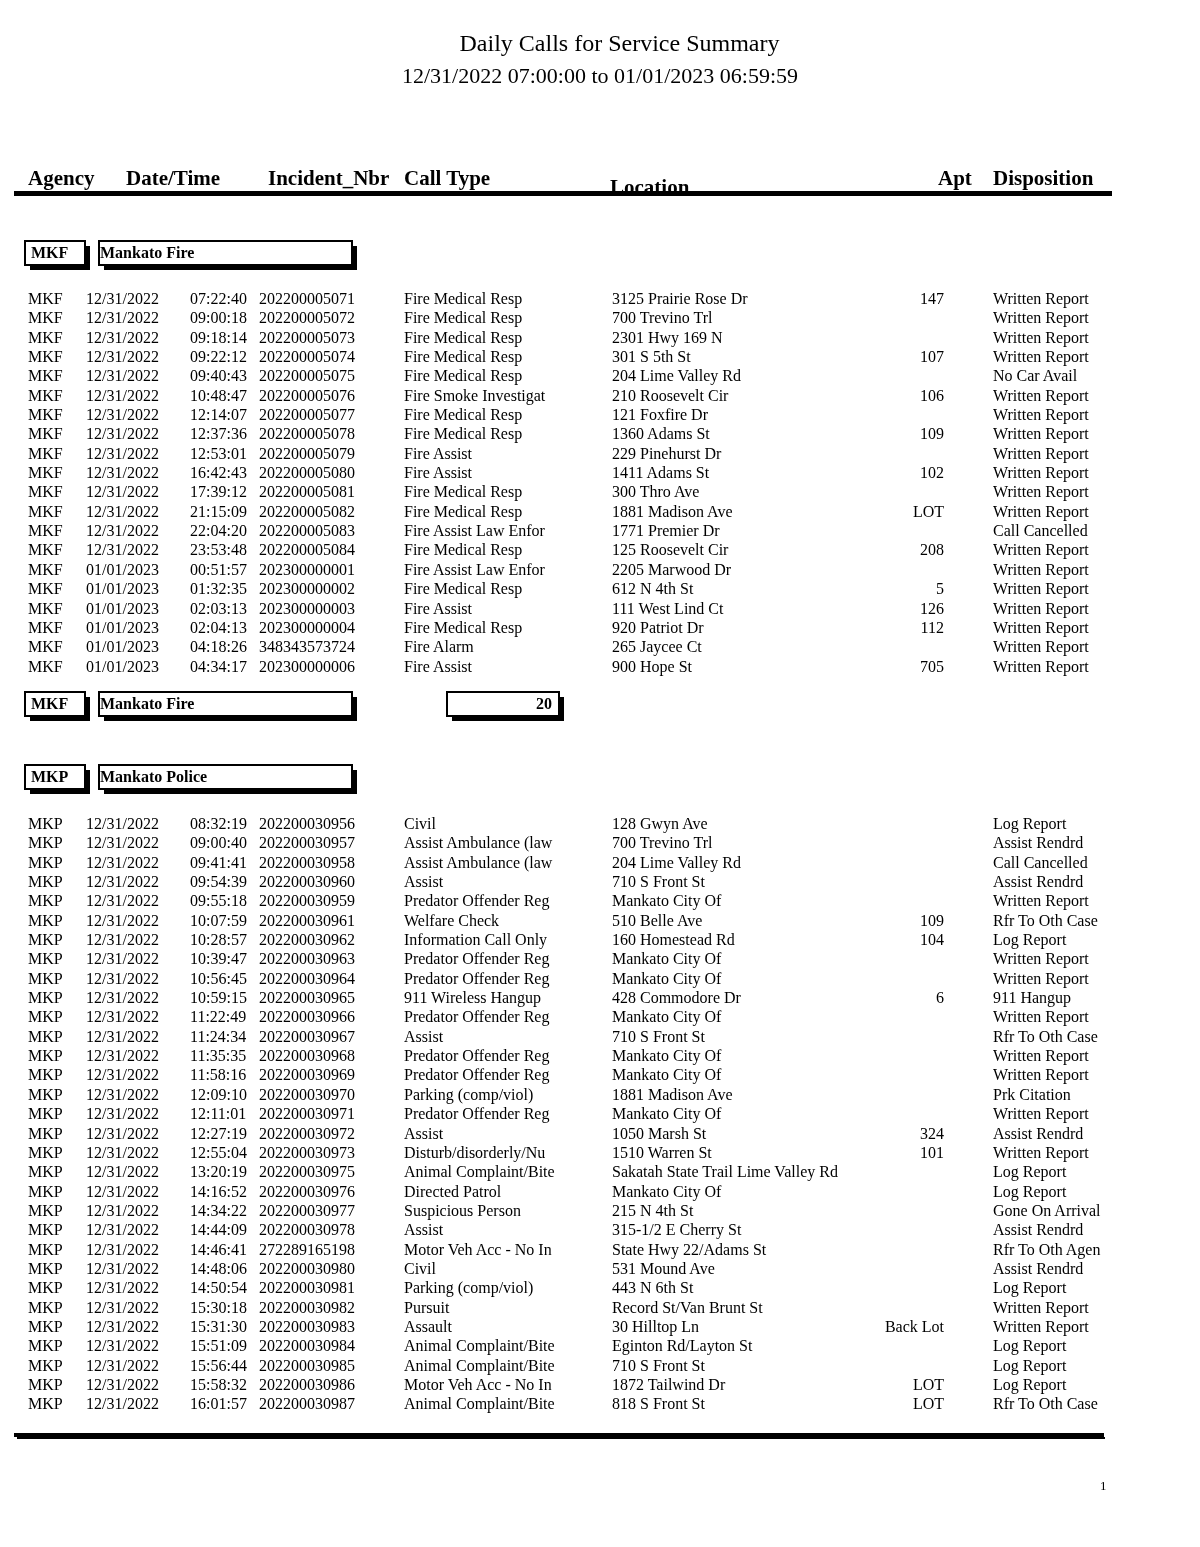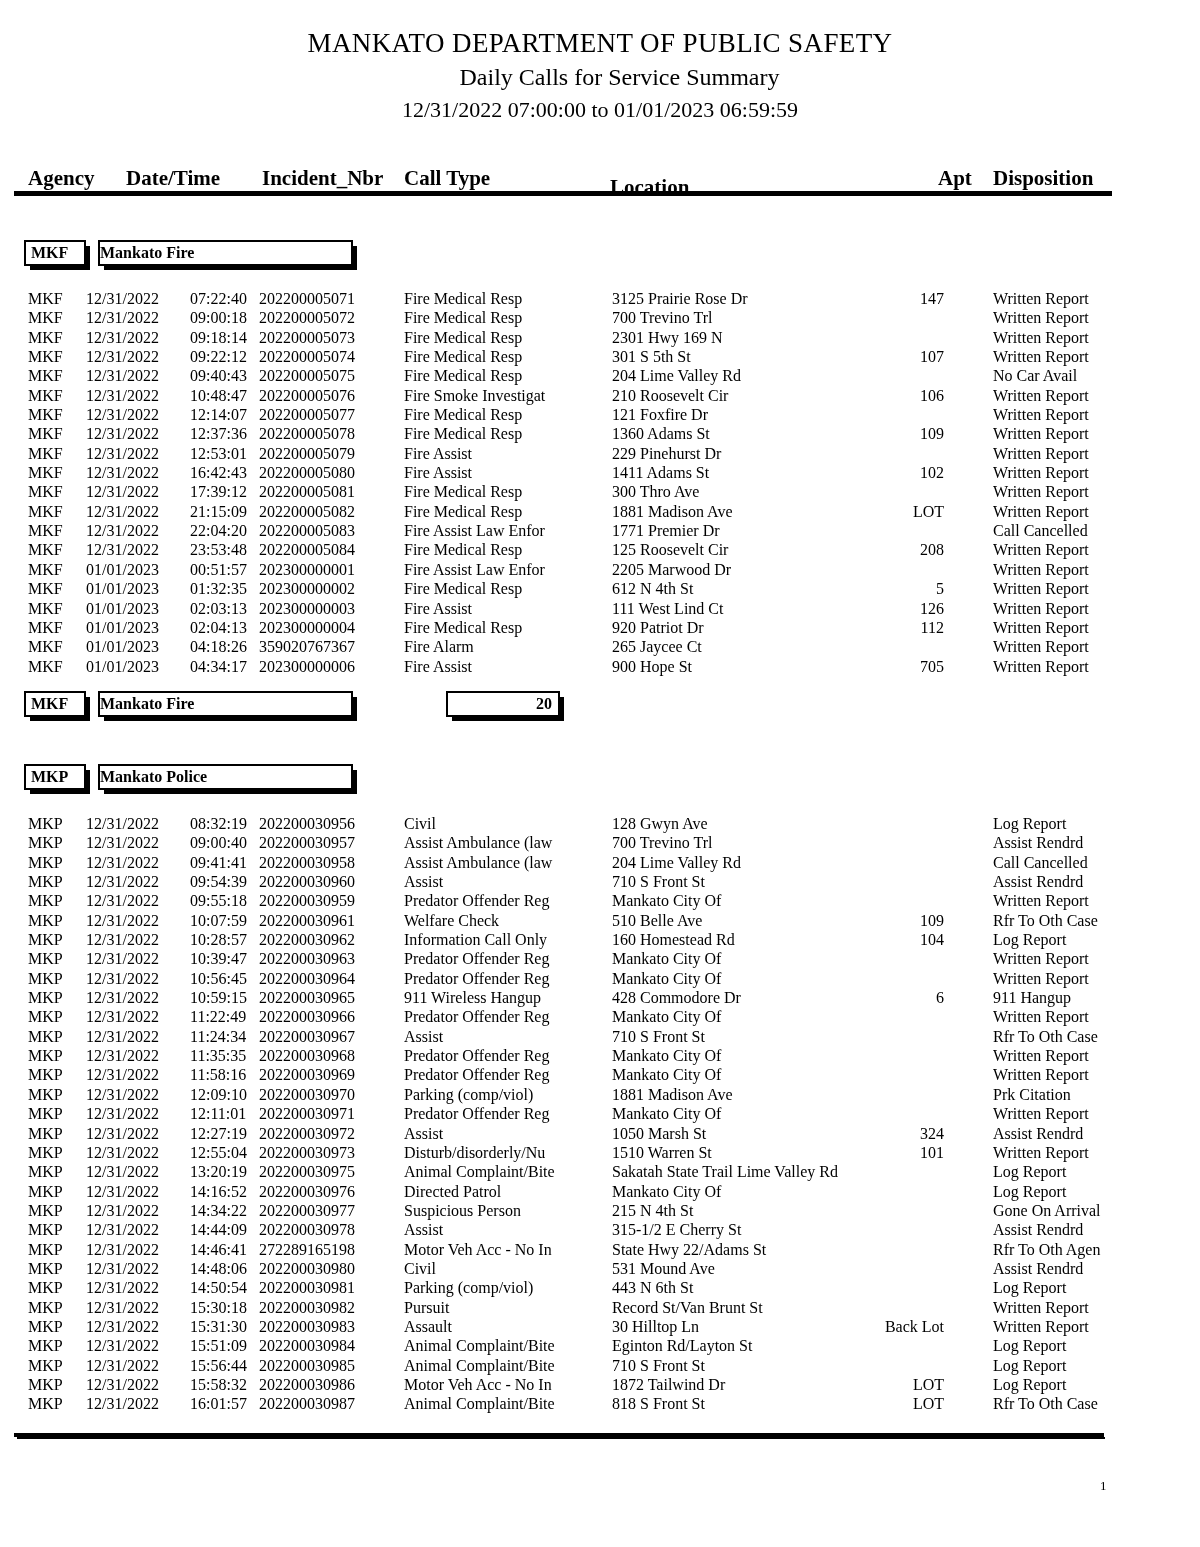--- a/index.html
+++ b/index.html
@@ -53,21 +53,21 @@
     height: 30px;
     font-weight: bold;
     font-size: 21px;
   }
   .col-headers span {
     position: absolute;
     white-space: nowrap;
   }
   .ch-agency      { left: 28px;  top: 0px; }
   .ch-datetime    { left: 126px; top: 0px; }
-  .ch-incident    { left: 262px; top: 0px; }
+  .ch-incident    { left: 268px; top: 0px; }
   .ch-calltype    { left: 404px; top: 0px; }
   .ch-location    { left: 610px; top: 9px; }
   .ch-apt         { left: 938px; top: 0px; text-align: left; }
   .ch-disposition { left: 993px; top: 0px; }
 
   .rule-top {
     position: absolute;
     left: 14px;
     top: 191px;
     width: 1098px;
@@ -150,21 +150,20 @@
     position: absolute;
     left: 1100px;
     top: 1478px;
     font-size: 13px;
   }
 </style>
 </head>
 <body>
 
 <div class="title-block">
-  <div class="title-main">MANKATO DEPARTMENT OF PUBLIC SAFETY</div>
   <div class="title-sub">Daily Calls for Service Summary</div>
   <div class="title-range">12/31/2022  07:00:00 to  01/01/2023  06:59:59</div>
 </div>
 
 <div class="col-headers">
   <span class="ch-agency">Agency</span>
   <span class="ch-datetime">Date/Time</span>
   <span class="ch-incident">Incident_Nbr</span>
   <span class="ch-calltype">Call Type</span>
   <span class="ch-location">Location</span>
@@ -356,21 +355,21 @@
         <span class="c-incident">202300000004</span>
         <span class="c-calltype">Fire Medical Resp</span>
         <span class="c-location">920 Patriot Dr</span>
         <span class="c-apt">112</span>
         <span class="c-disp">Written Report</span>
       </div>
       <div class="row">
         <span class="c-agency">MKF</span>
         <span class="c-date">01/01/2023</span>
         <span class="c-time">04:18:26</span>
-        <span class="c-incident">359020767367</span>
+        <span class="c-incident">348343573724</span>
         <span class="c-calltype">Fire Alarm</span>
         <span class="c-location">265 Jaycee Ct</span>
         <span class="c-apt"></span>
         <span class="c-disp">Written Report</span>
       </div>
       <div class="row">
         <span class="c-agency">MKF</span>
         <span class="c-date">01/01/2023</span>
         <span class="c-time">04:34:17</span>
         <span class="c-incident">202300000006</span>

